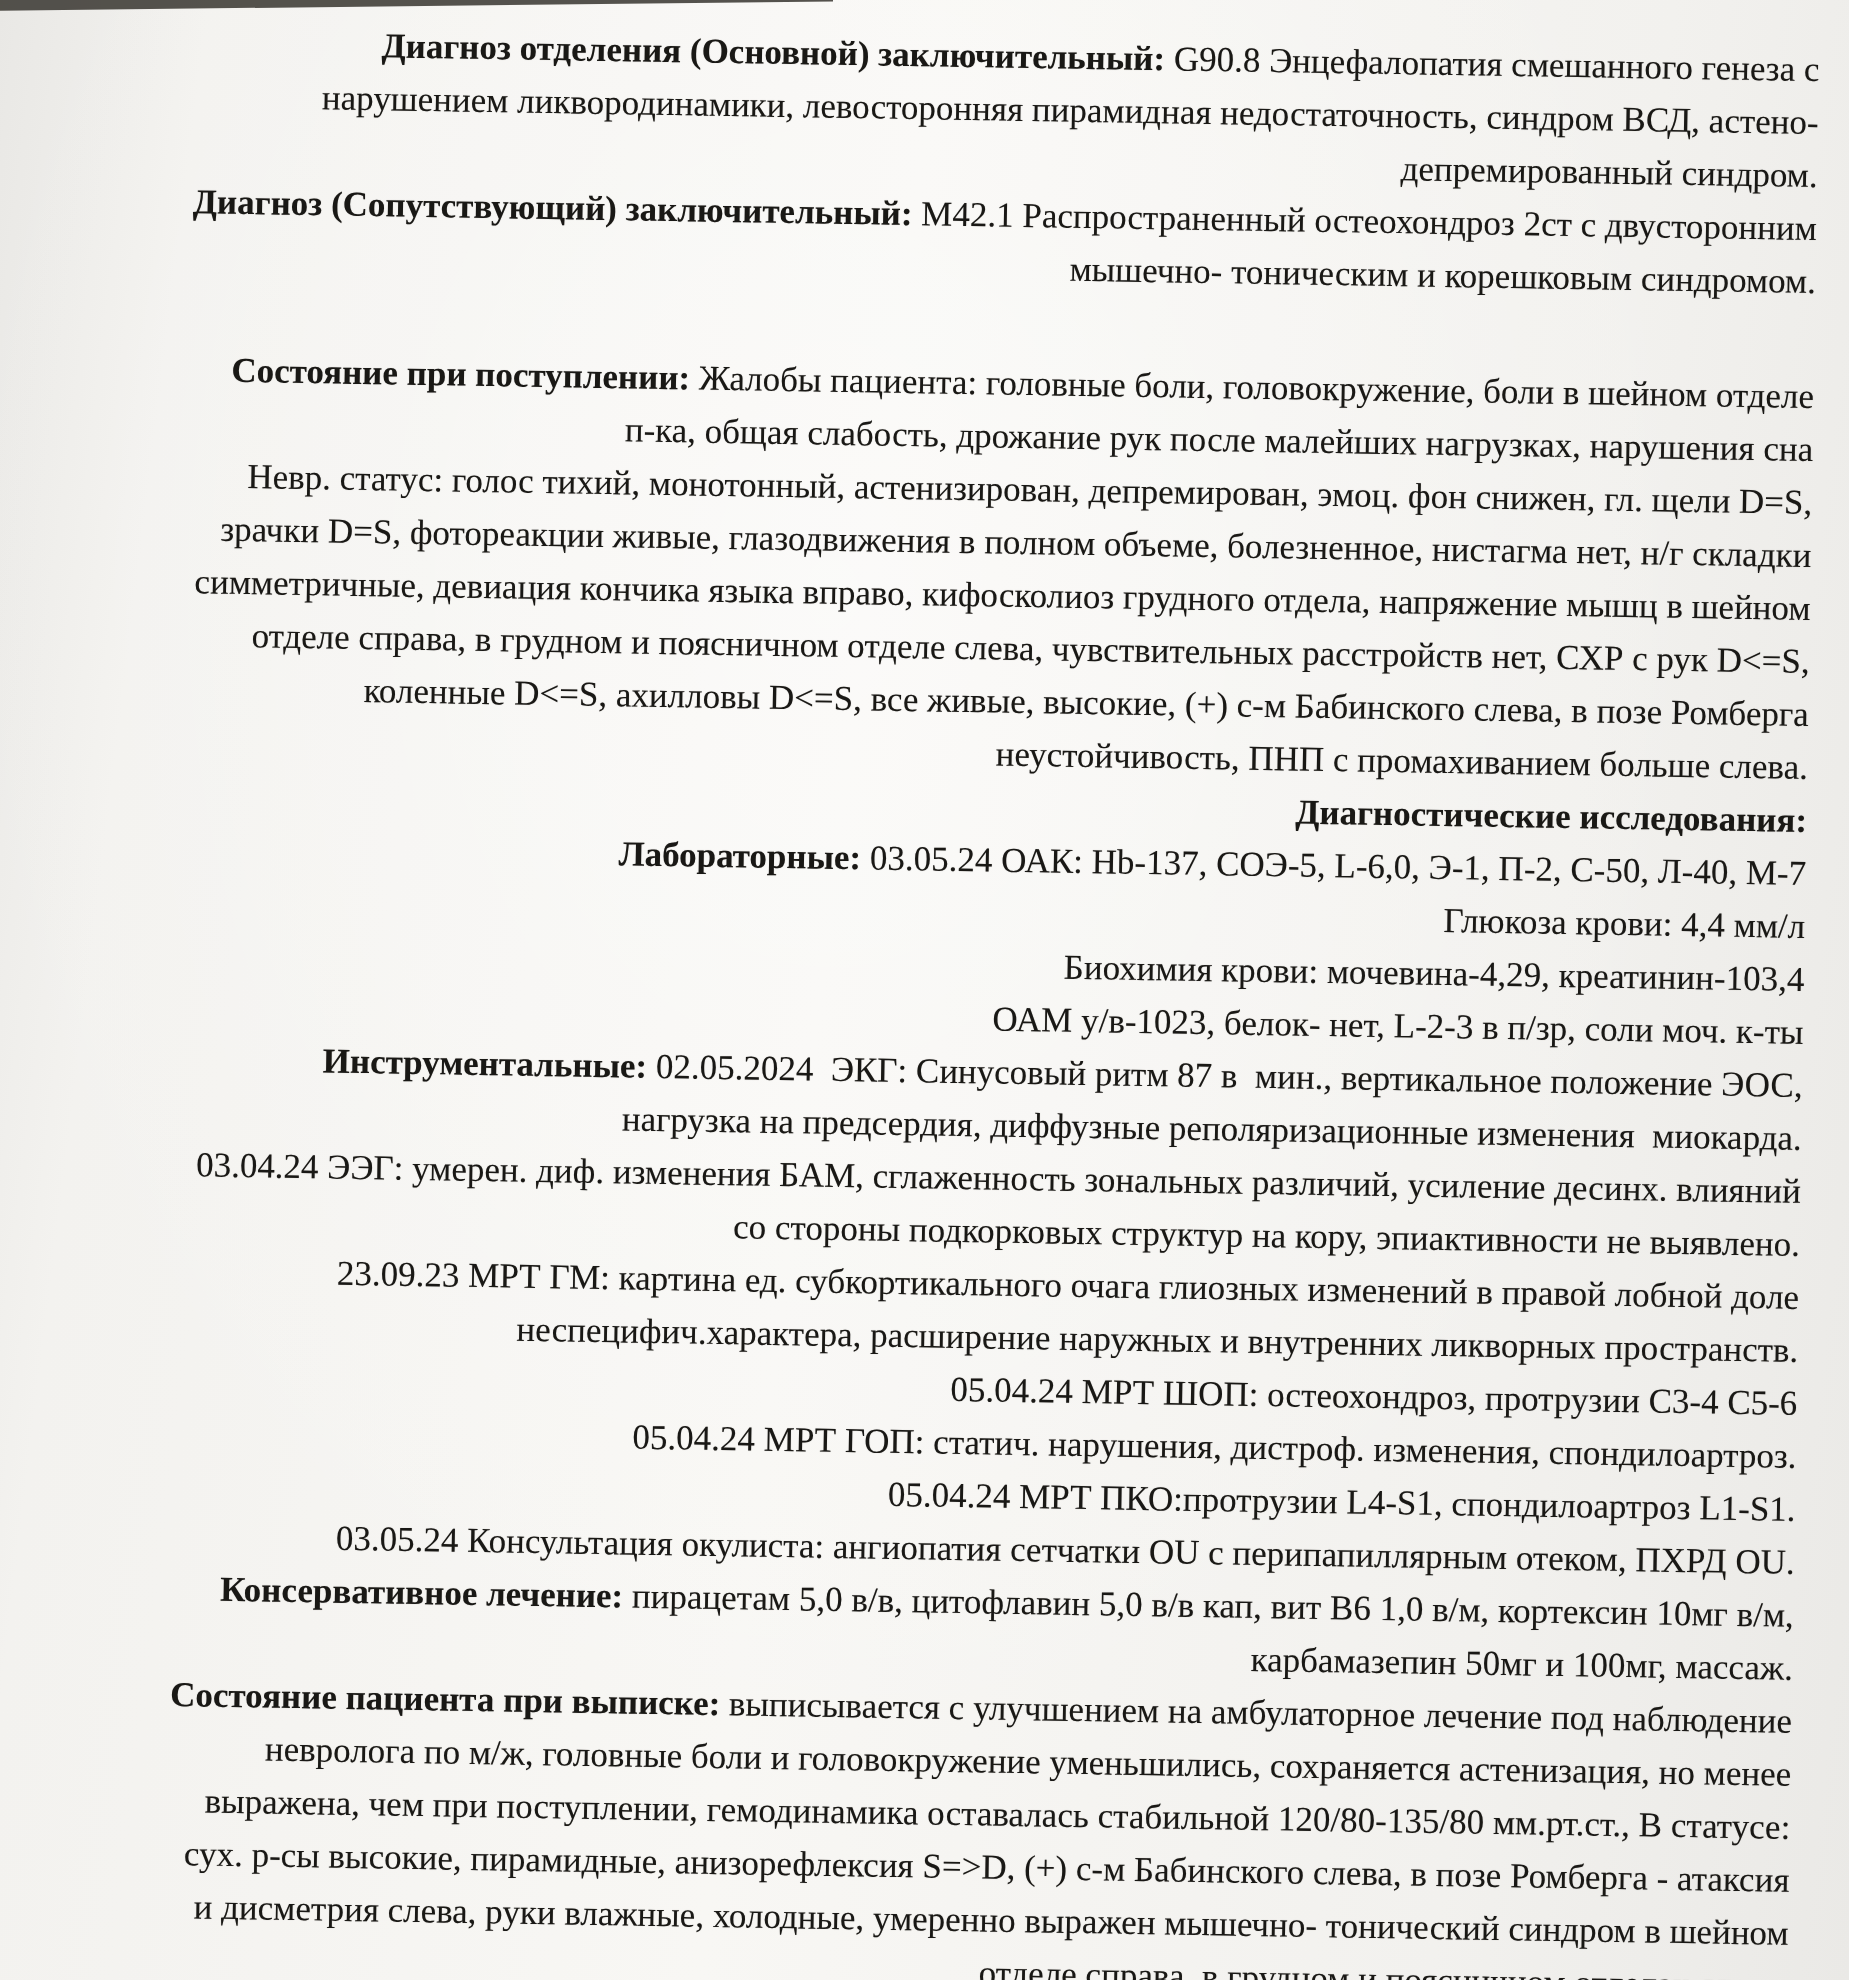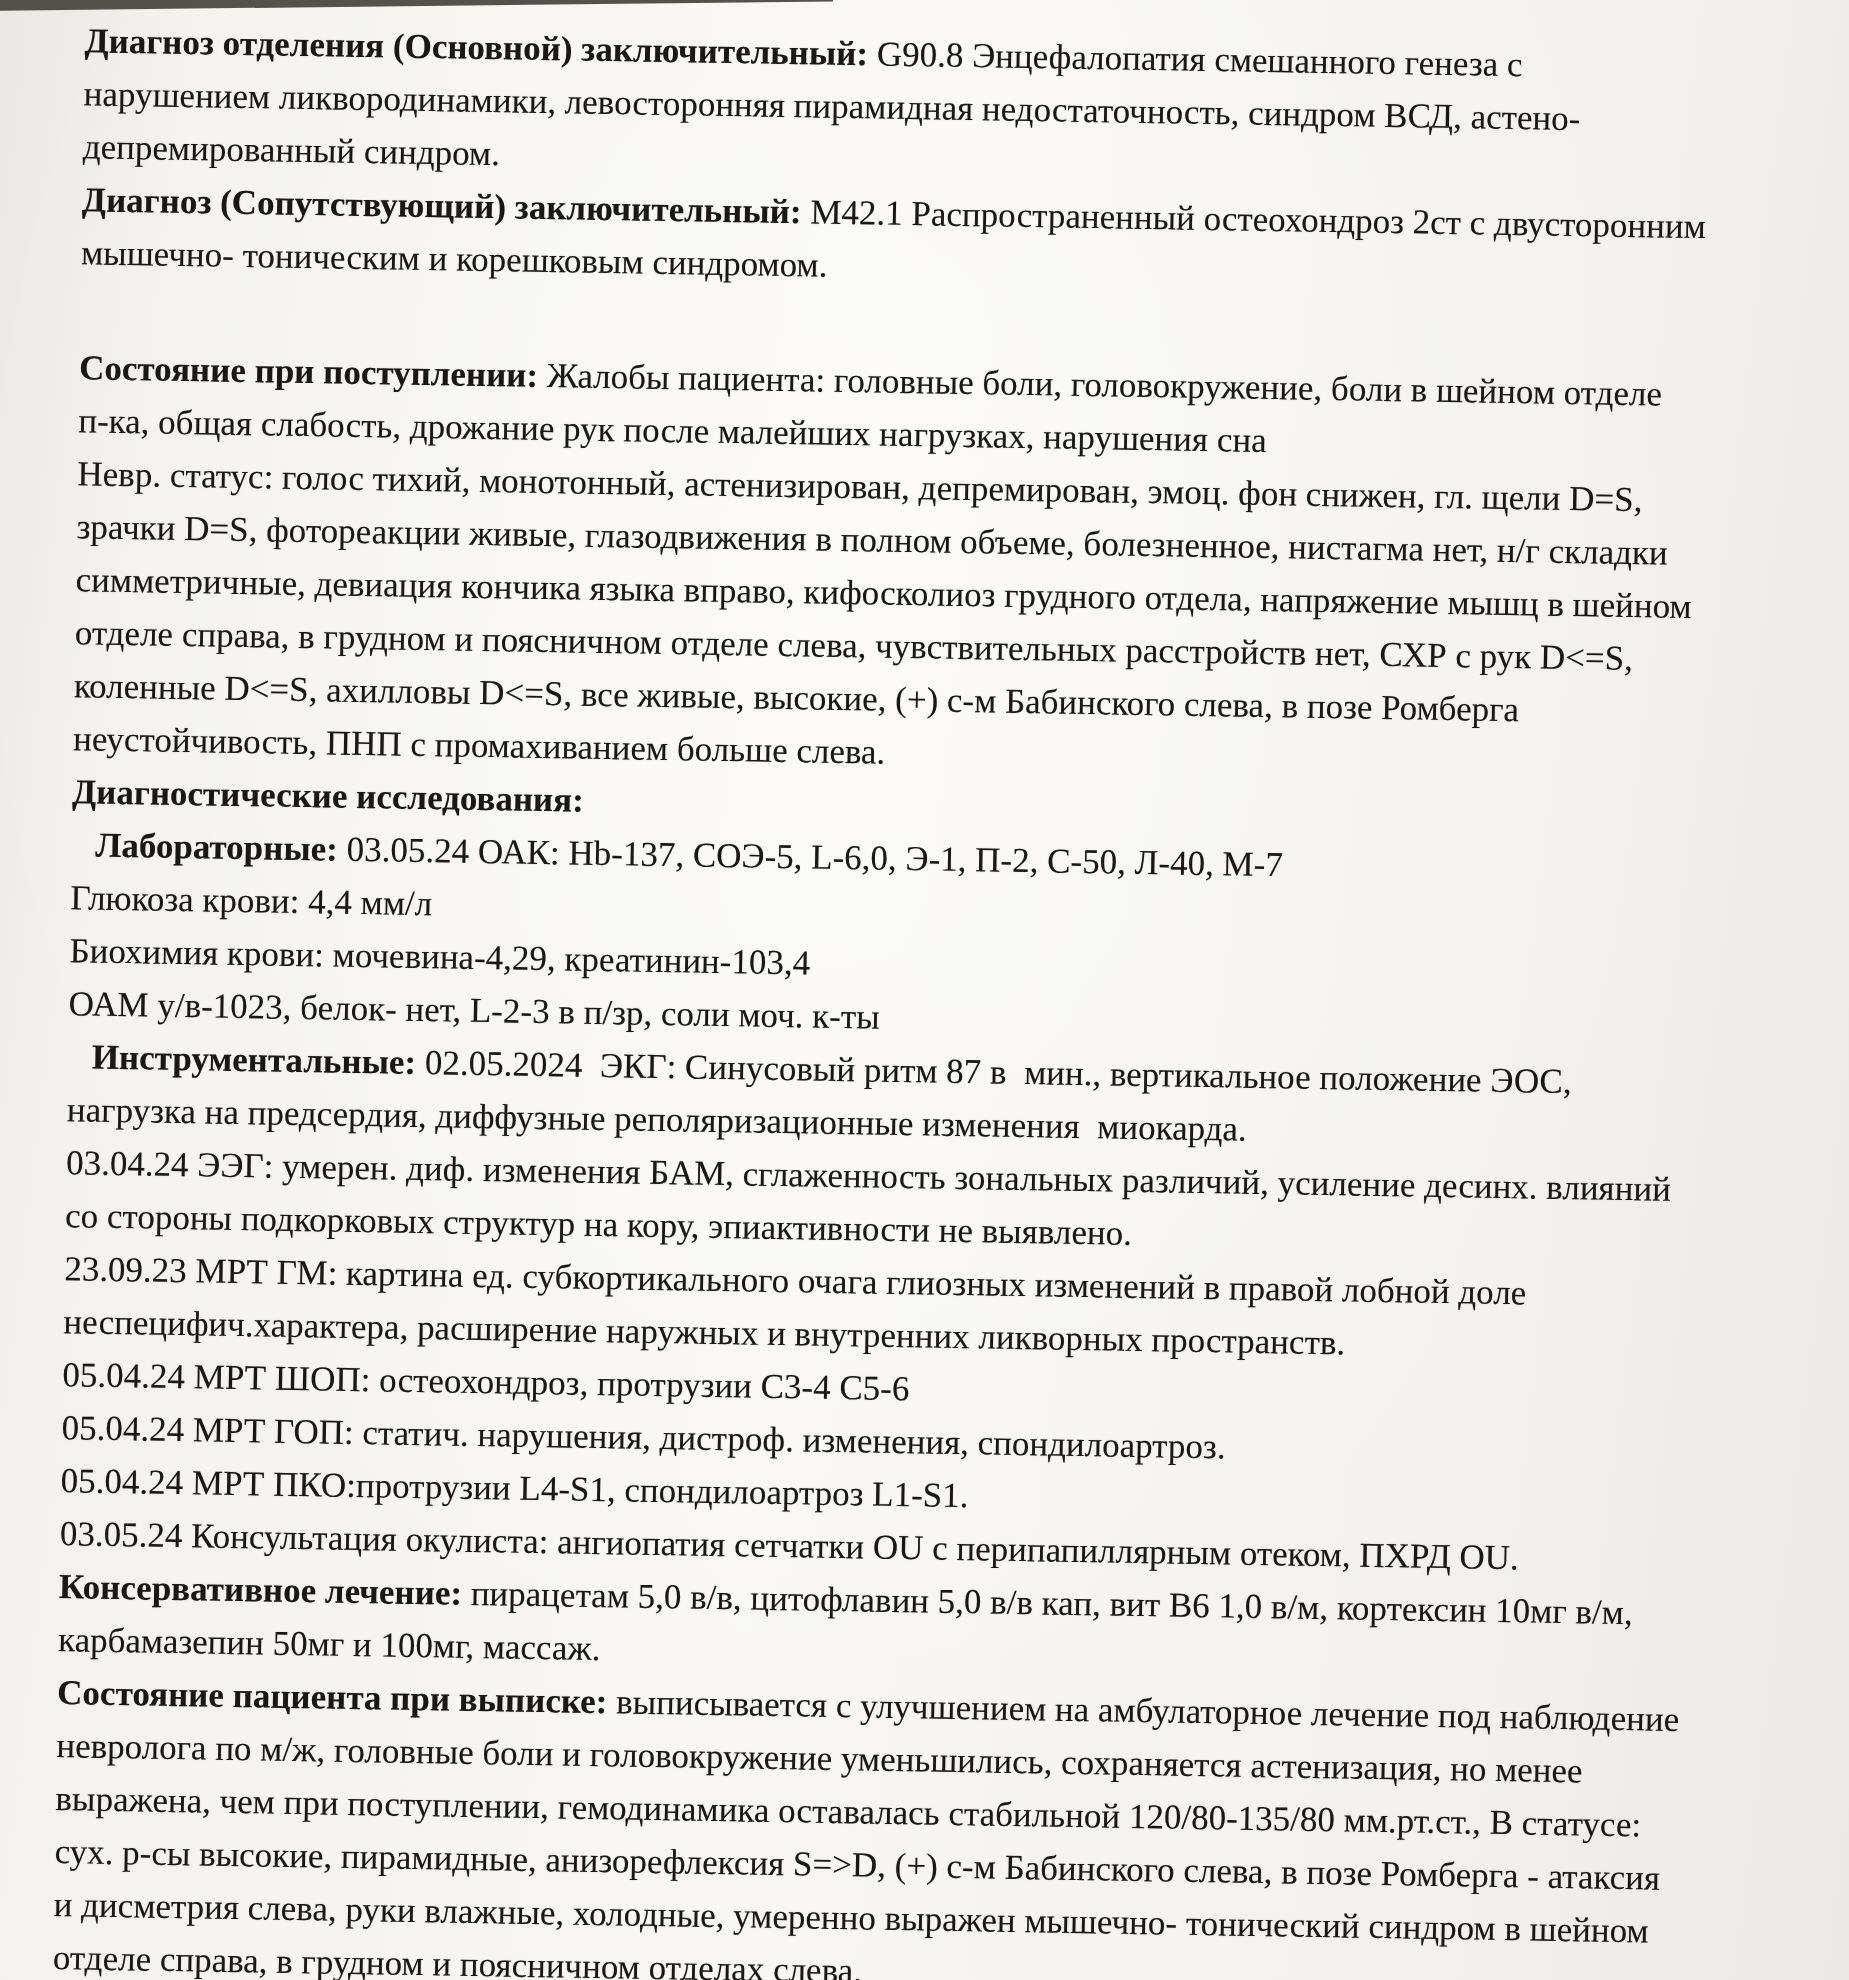--- a/index.html
+++ b/index.html
@@ -13,20 +13,21 @@
     background: #eceae7;
     font-family: "Liberation Serif", "DejaVu Serif", serif;
   }
   .scan {
     position: relative;
     width: 1849px;
     height: 1980px;
     background:
       radial-gradient(ellipse at 45% 30%, rgba(255,255,255,0.45), rgba(255,255,255,0) 62%),
       linear-gradient(97deg, #e9e8e5 0%, #f3f2ef 10%, #f8f7f4 45%, #f2f1ee 80%, #eae9e6 100%);
+    text-align: right;
   }
   
   .top-edge {
     position: absolute;
     top: 0;
     left: 0;
     width: 833px;
     height: 10.7px;
     background: #37352f;
     clip-path: polygon(0 0, 100% 0, 100% 14%, 0 100%);

